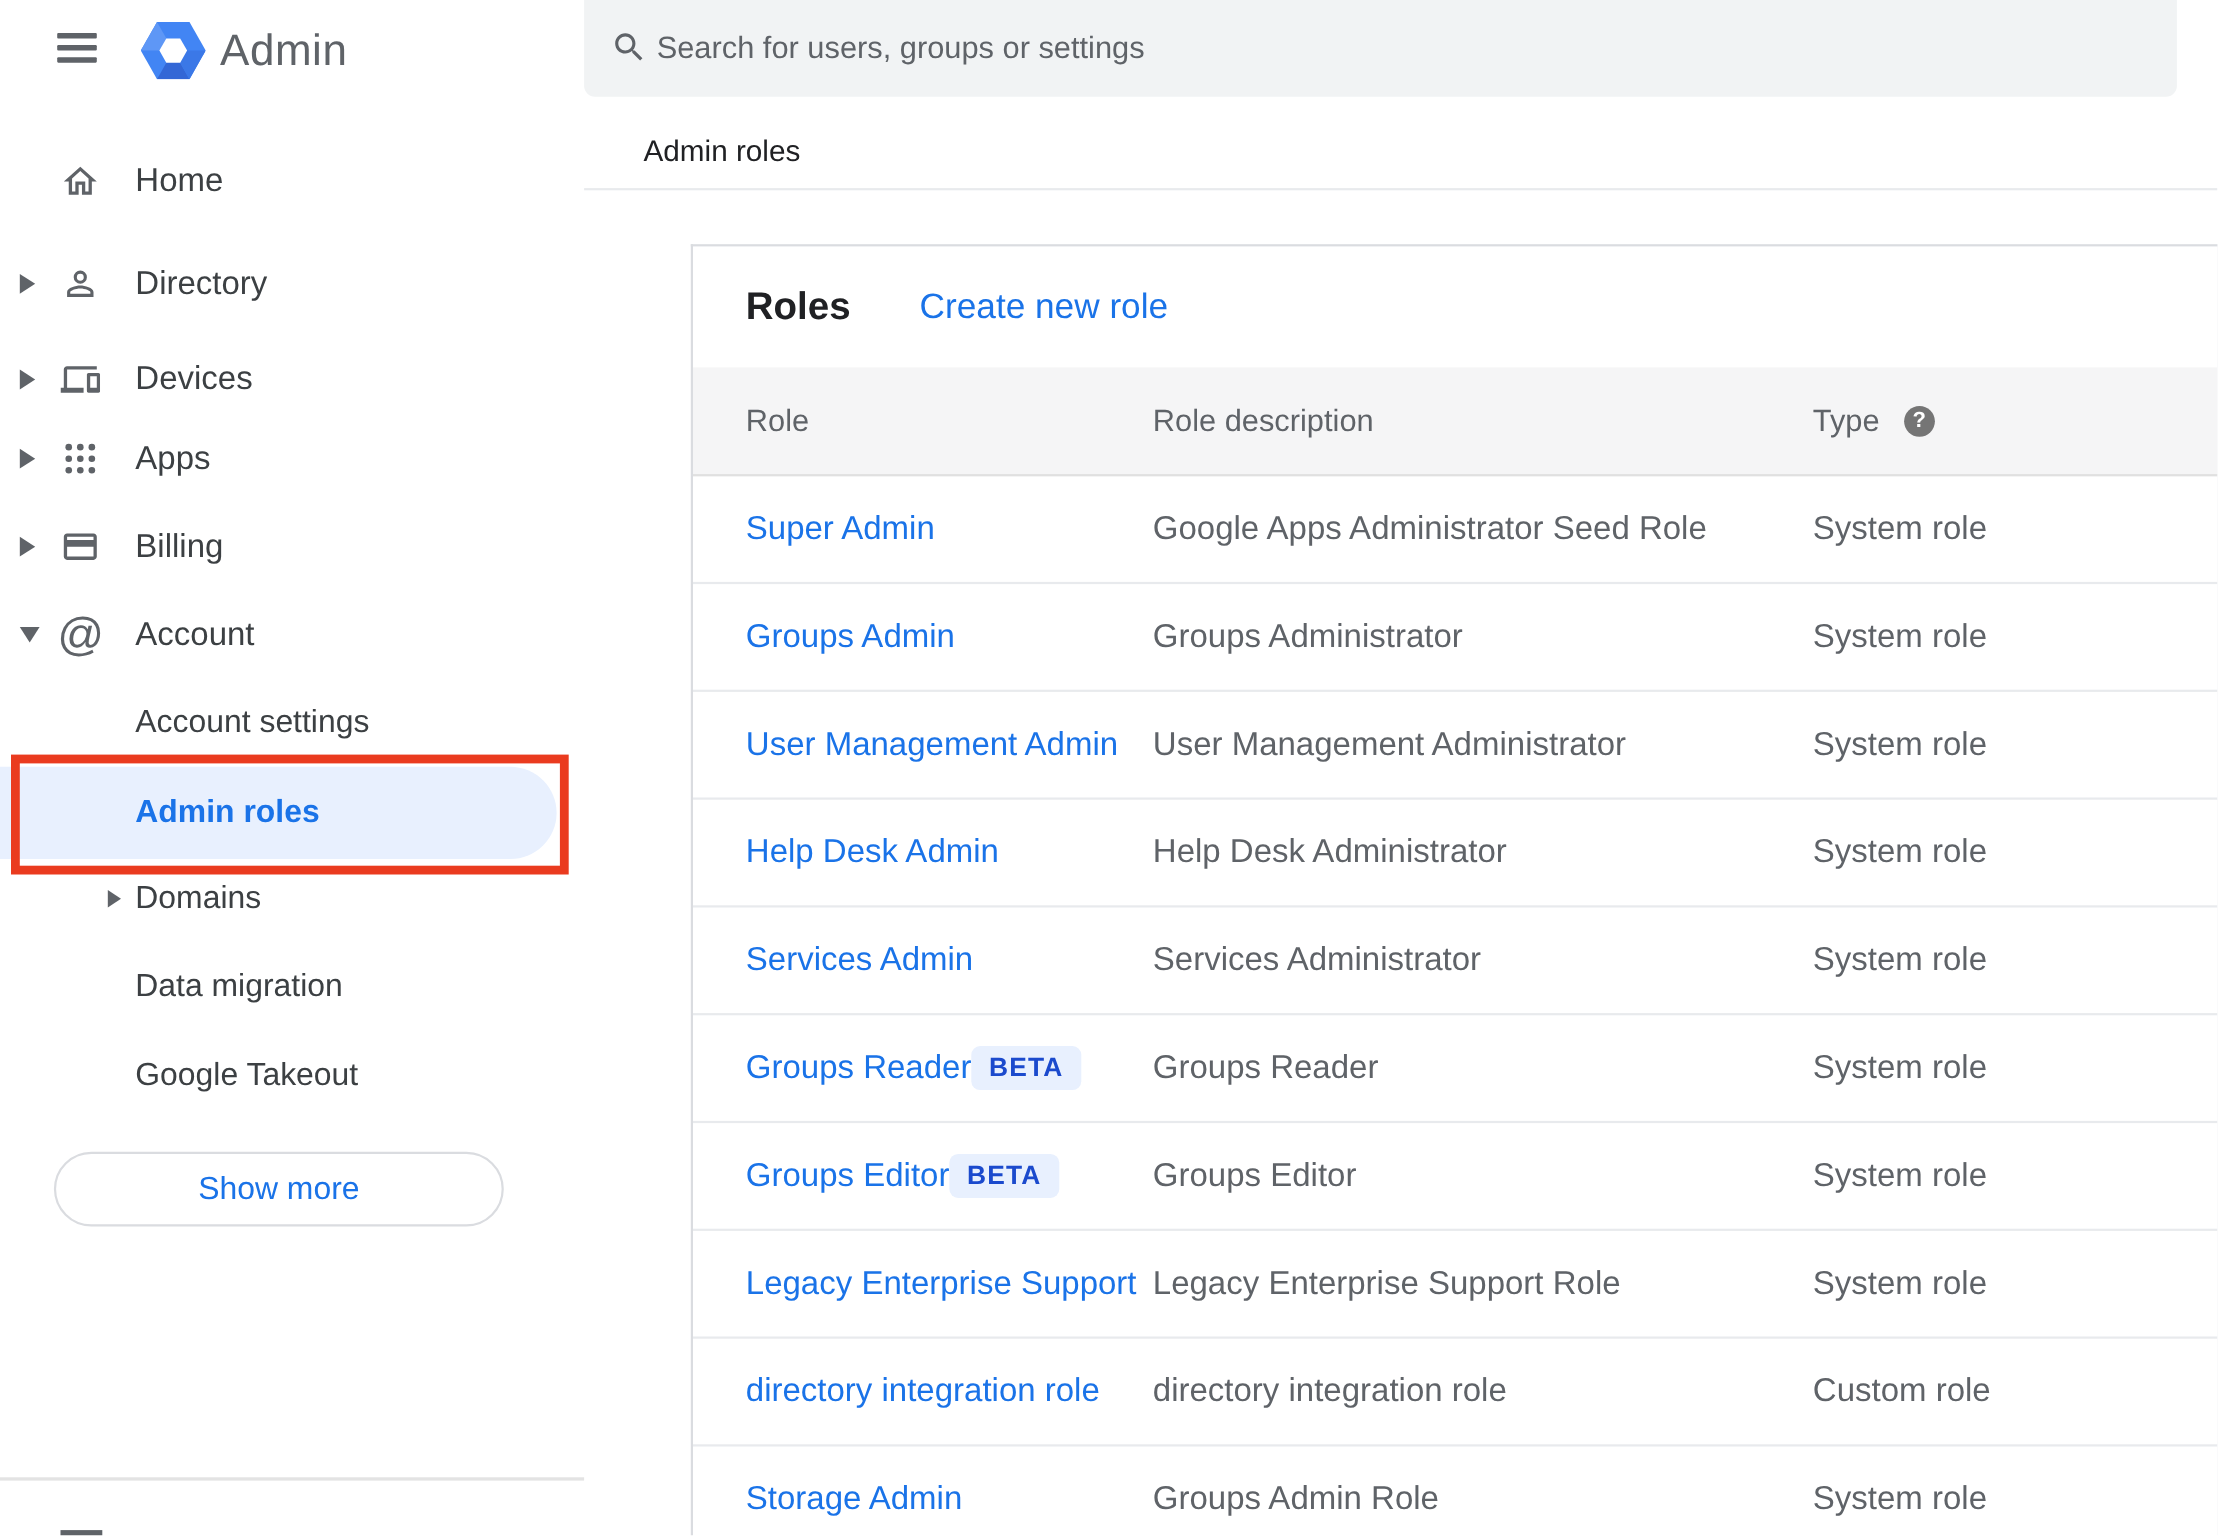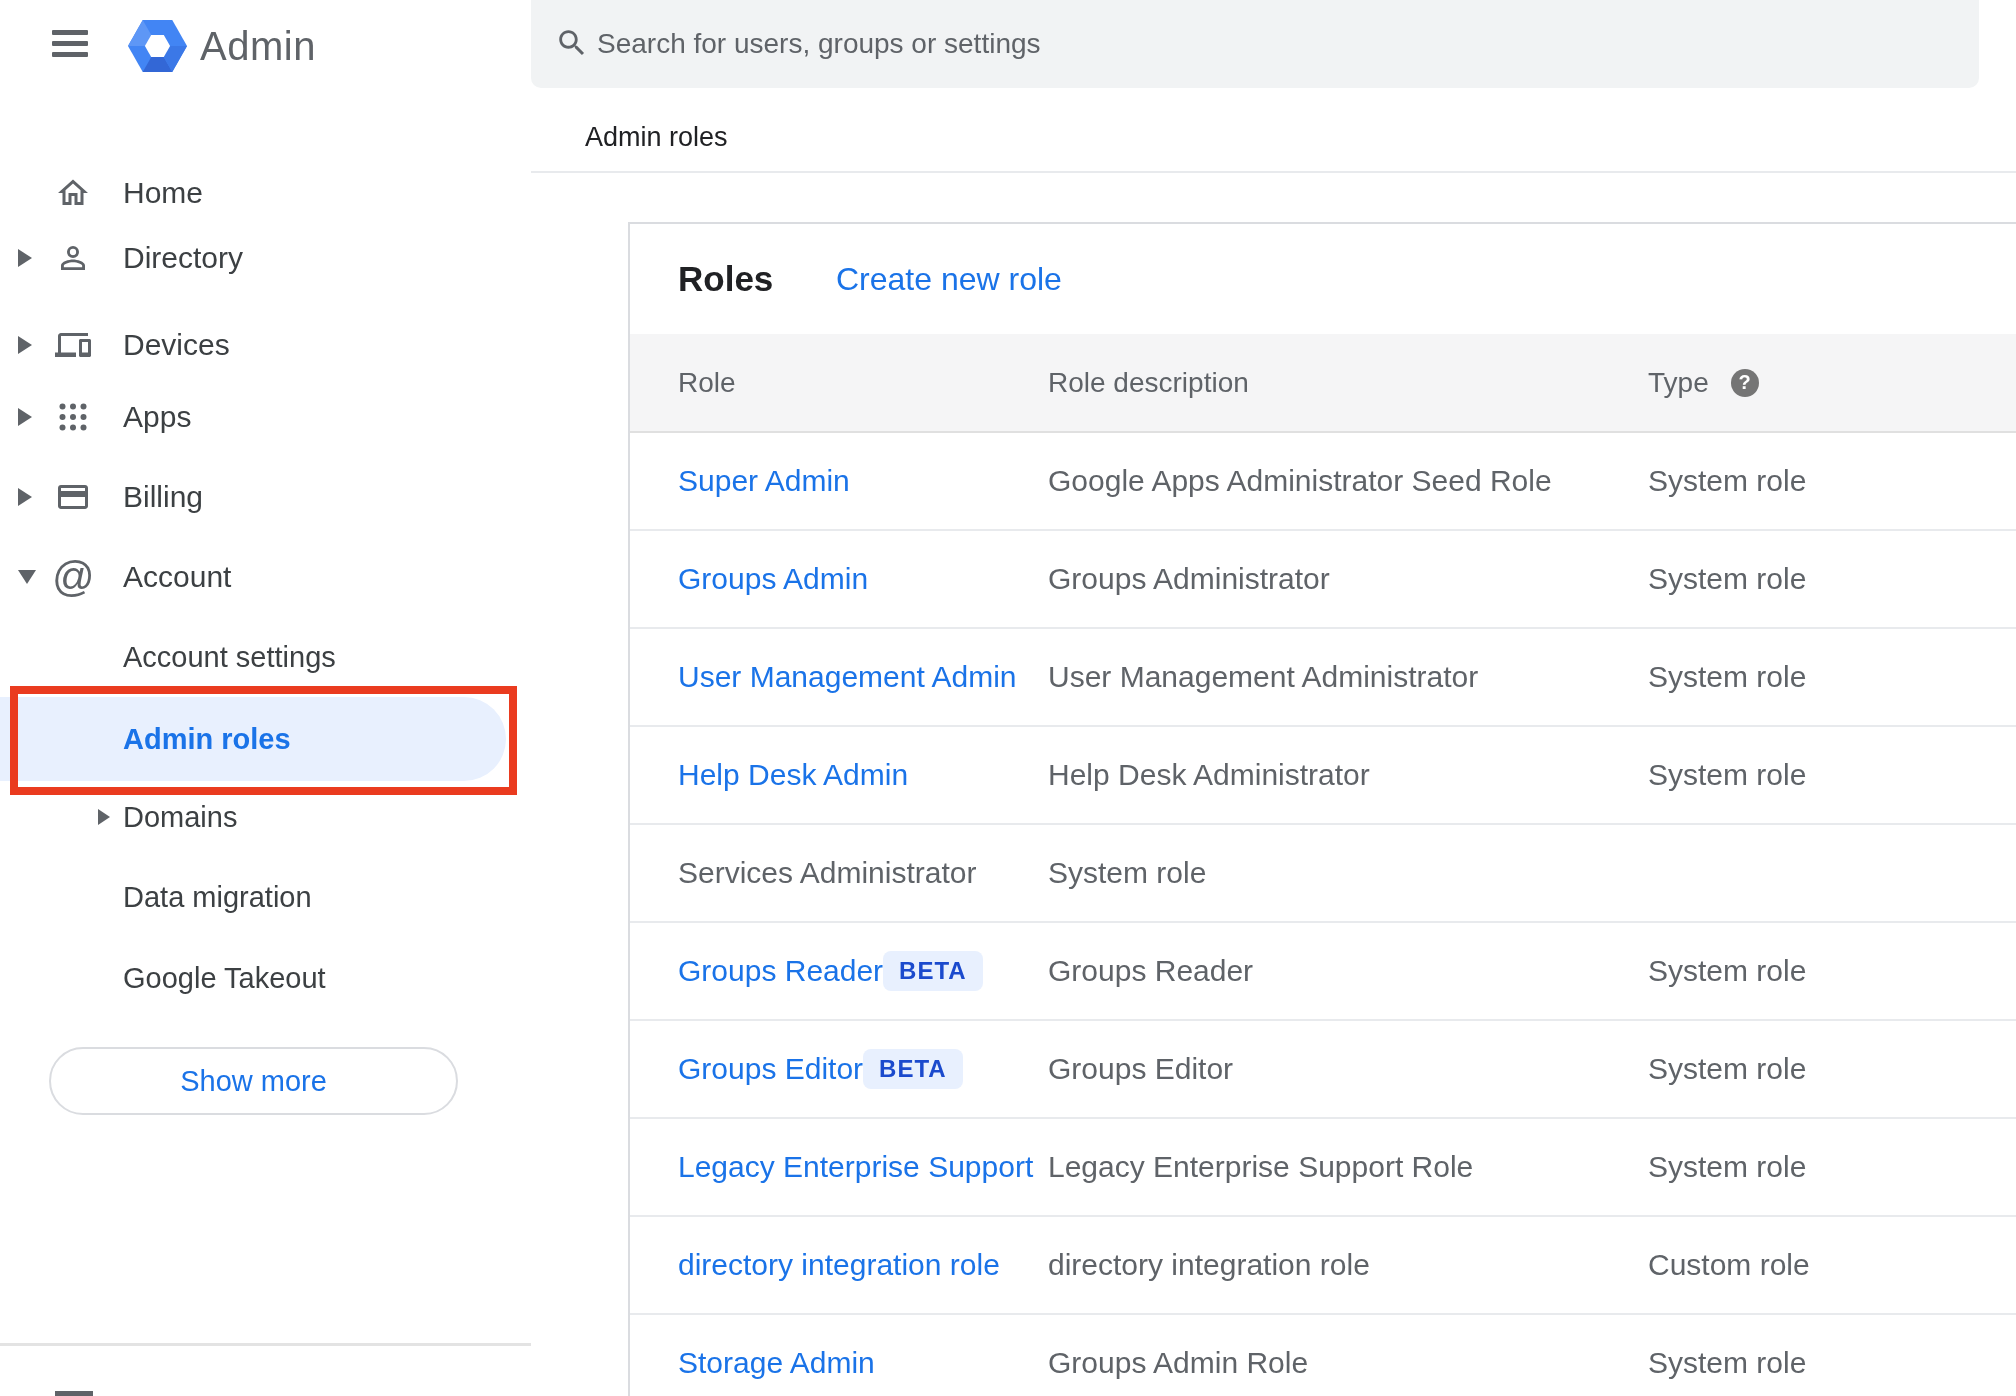--- a/index.html
+++ b/index.html
@@ -88,21 +88,21 @@
 
     <svg class="logo" viewBox="0 0 59 52">
       <polygon points="14.75,0 44.25,0 59,26 44.25,52 14.75,52 0,26" fill="#4285f4"></polygon>
       <polygon points="14.75,0 29.5,26 0,26" fill="#5e97f6"></polygon>
       <polygon points="14.75,52 44.25,52 29.5,26" fill="#3367d6"></polygon>
       <polygon points="59,26 44.25,52 29.5,26" fill="#3b78e7"></polygon>
       <polygon points="23.2,15 35.8,15 42.1,26 35.8,37 23.2,37 16.9,26" fill="#ffffff"></polygon>
     </svg>
     <div class="logo-text">Admin</div>
 
-    <div class="nav-item" style="top:163px;">
+    <div class="nav-item" style="top:135px;">
       <svg class="nav-icon" viewBox="0 0 24 24" fill="#5f6368">
         <path d="M12 5.69l5 4.5V18h-2v-6H9v6H7v-7.81l5-4.5M12 3L2 12h3v8h6v-6h2v6h6v-8h3L12 3z"></path>
       </svg>
       <span class="nav-label">Home</span>
     </div>
 
     <div class="nav-item" style="top:228px;">
       <span class="arrow tri-right"></span>
       <svg class="nav-icon" viewBox="0 0 24 24" fill="#5f6368">
         <path d="M12 5.9a2.1 2.1 0 110 4.2 2.1 2.1 0 010-4.2m0 9c2.97 0 6.1 1.46 6.1 2.1v1.1H5.9V17c0-.64 3.13-2.1 6.1-2.1M12 4a4 4 0 100 8 4 4 0 000-8zm0 9c-2.67 0-8 1.34-8 4v3h16v-3c0-2.66-5.33-4-8-4z"></path>
@@ -228,20 +228,23 @@
 
     <div class="trow">
       <div class="role-cell">
           <a class="role-link">Help Desk Admin</a>
         </div>
       <div class="cell-text">Help Desk Administrator</div>
       <div class="cell-text">System role</div>
     </div>
 
     <div class="trow">
+      <div class="role-cell">
+          <a class="role-link">Services Admin</a>
+        </div>
       <div class="cell-text">Services Administrator</div>
       <div class="cell-text">System role</div>
     </div>
 
     <div class="trow">
       <div class="role-cell">
         <a class="role-link">Groups Reader</a>
         <span class="beta-badge">BETA</span>
       </div>
       <div class="cell-text">Groups Reader</div>

